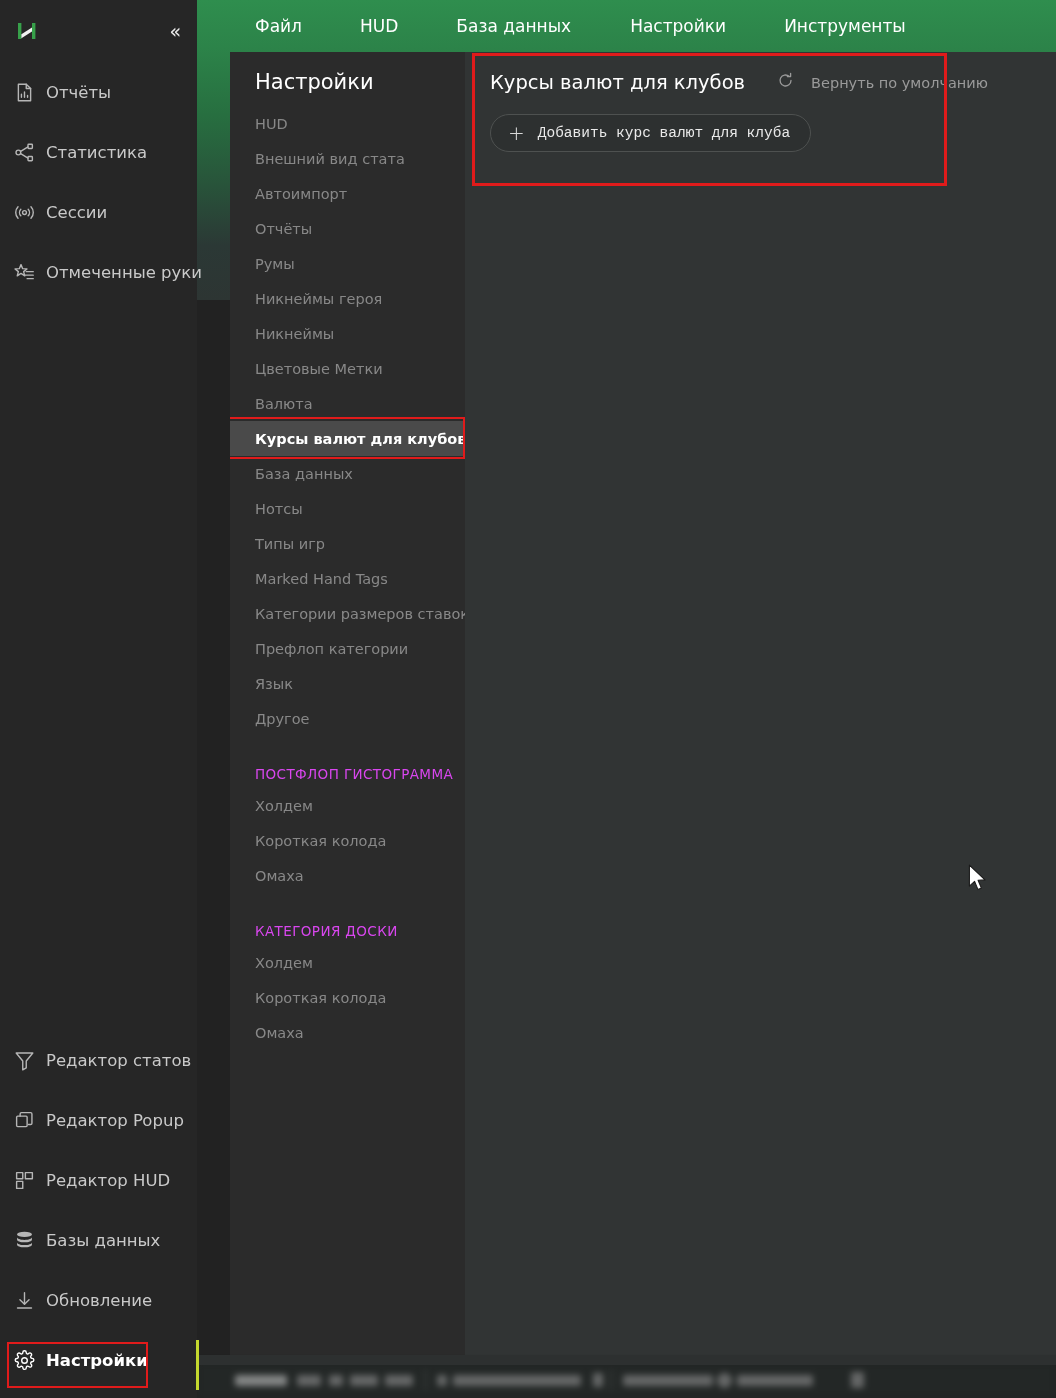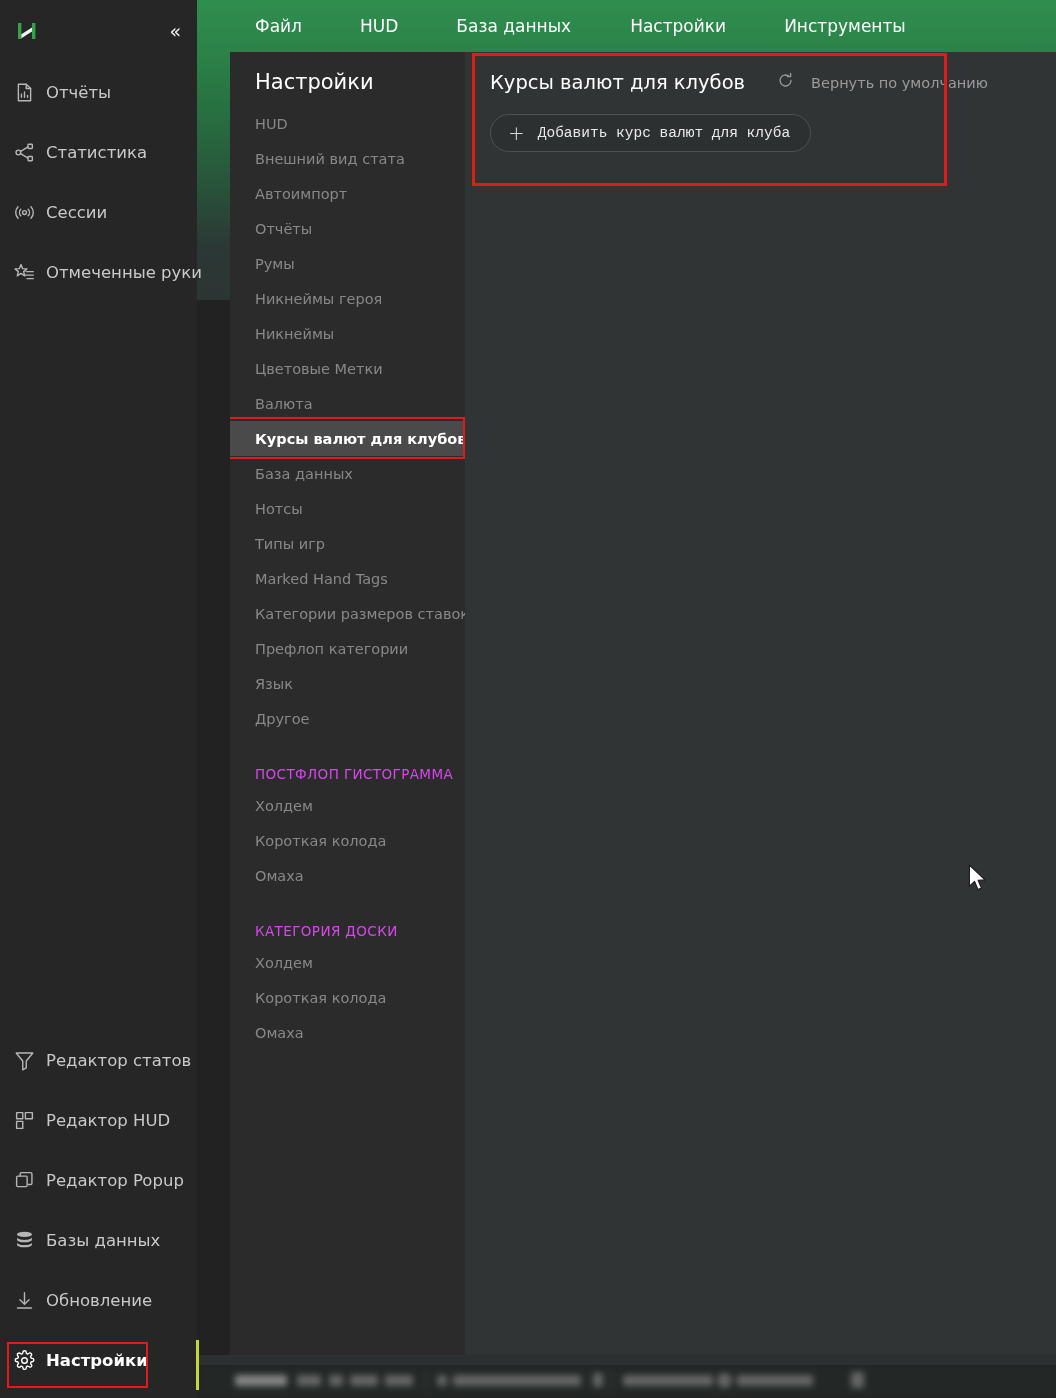--- a/index.html
+++ b/index.html
@@ -325,35 +325,35 @@
           <span class="ico">
             <svg width="21" height="21" viewBox="0 0 24 24" fill="none" stroke="#b6b6b6" stroke-width="1.6" stroke-linecap="round" stroke-linejoin="round">
               <path d="M2.5 3.5h19l-7.5 9v8l-4 2.2v-10.2z"></path>
             </svg>
           </span>
           <span class="lbl">Редактор статов</span>
         </div>
         <div class="nav-item">
           <span class="ico">
             <svg width="21" height="21" viewBox="0 0 24 24" fill="none" stroke="#b6b6b6" stroke-width="1.6" stroke-linecap="round" stroke-linejoin="round">
+              <rect x="3" y="7" width="12" height="12" rx="1.2"></rect>
+              <path d="M7 7V4.5A1.5 1.5 0 0 1 8.5 3H19a1.5 1.5 0 0 1 1.5 1.5V15a1.5 1.5 0 0 1-1.5 1.5h-2.5"></path>
+            </svg>
+          </span>
+          <span class="lbl">Редактор Popup</span>
+        </div>
+        <div class="nav-item">
+          <span class="ico">
+            <svg width="21" height="21" viewBox="0 0 24 24" fill="none" stroke="#b6b6b6" stroke-width="1.6" stroke-linecap="round" stroke-linejoin="round">
               <rect x="3" y="3" width="7" height="7"></rect>
               <rect x="13" y="3" width="8" height="7"></rect>
               <rect x="3" y="13" width="7" height="8"></rect>
             </svg>
           </span>
           <span class="lbl">Редактор HUD</span>
-        </div>
-        <div class="nav-item">
-          <span class="ico">
-            <svg width="21" height="21" viewBox="0 0 24 24" fill="none" stroke="#b6b6b6" stroke-width="1.6" stroke-linecap="round" stroke-linejoin="round">
-              <rect x="3" y="7" width="12" height="12" rx="1.2"></rect>
-              <path d="M7 7V4.5A1.5 1.5 0 0 1 8.5 3H19a1.5 1.5 0 0 1 1.5 1.5V15a1.5 1.5 0 0 1-1.5 1.5h-2.5"></path>
-            </svg>
-          </span>
-          <span class="lbl">Редактор Popup</span>
         </div>
         <div class="nav-item">
           <span class="ico">
             <svg width="21" height="21" viewBox="0 0 24 24" fill="#b6b6b6">
               <ellipse cx="12" cy="5" rx="8.5" ry="3"></ellipse>
               <path d="M3.5 8.4c0 1.6 3.8 3 8.5 3s8.5-1.4 8.5-3v2.6c0 1.6-3.8 3-8.5 3s-8.5-1.4-8.5-3z"></path>
               <path d="M3.5 14.2c0 1.6 3.8 3 8.5 3s8.5-1.4 8.5-3v2.6c0 1.6-3.8 3-8.5 3s-8.5-1.4-8.5-3z"></path>
             </svg>
           </span>
           <span class="lbl">Базы данных</span>

